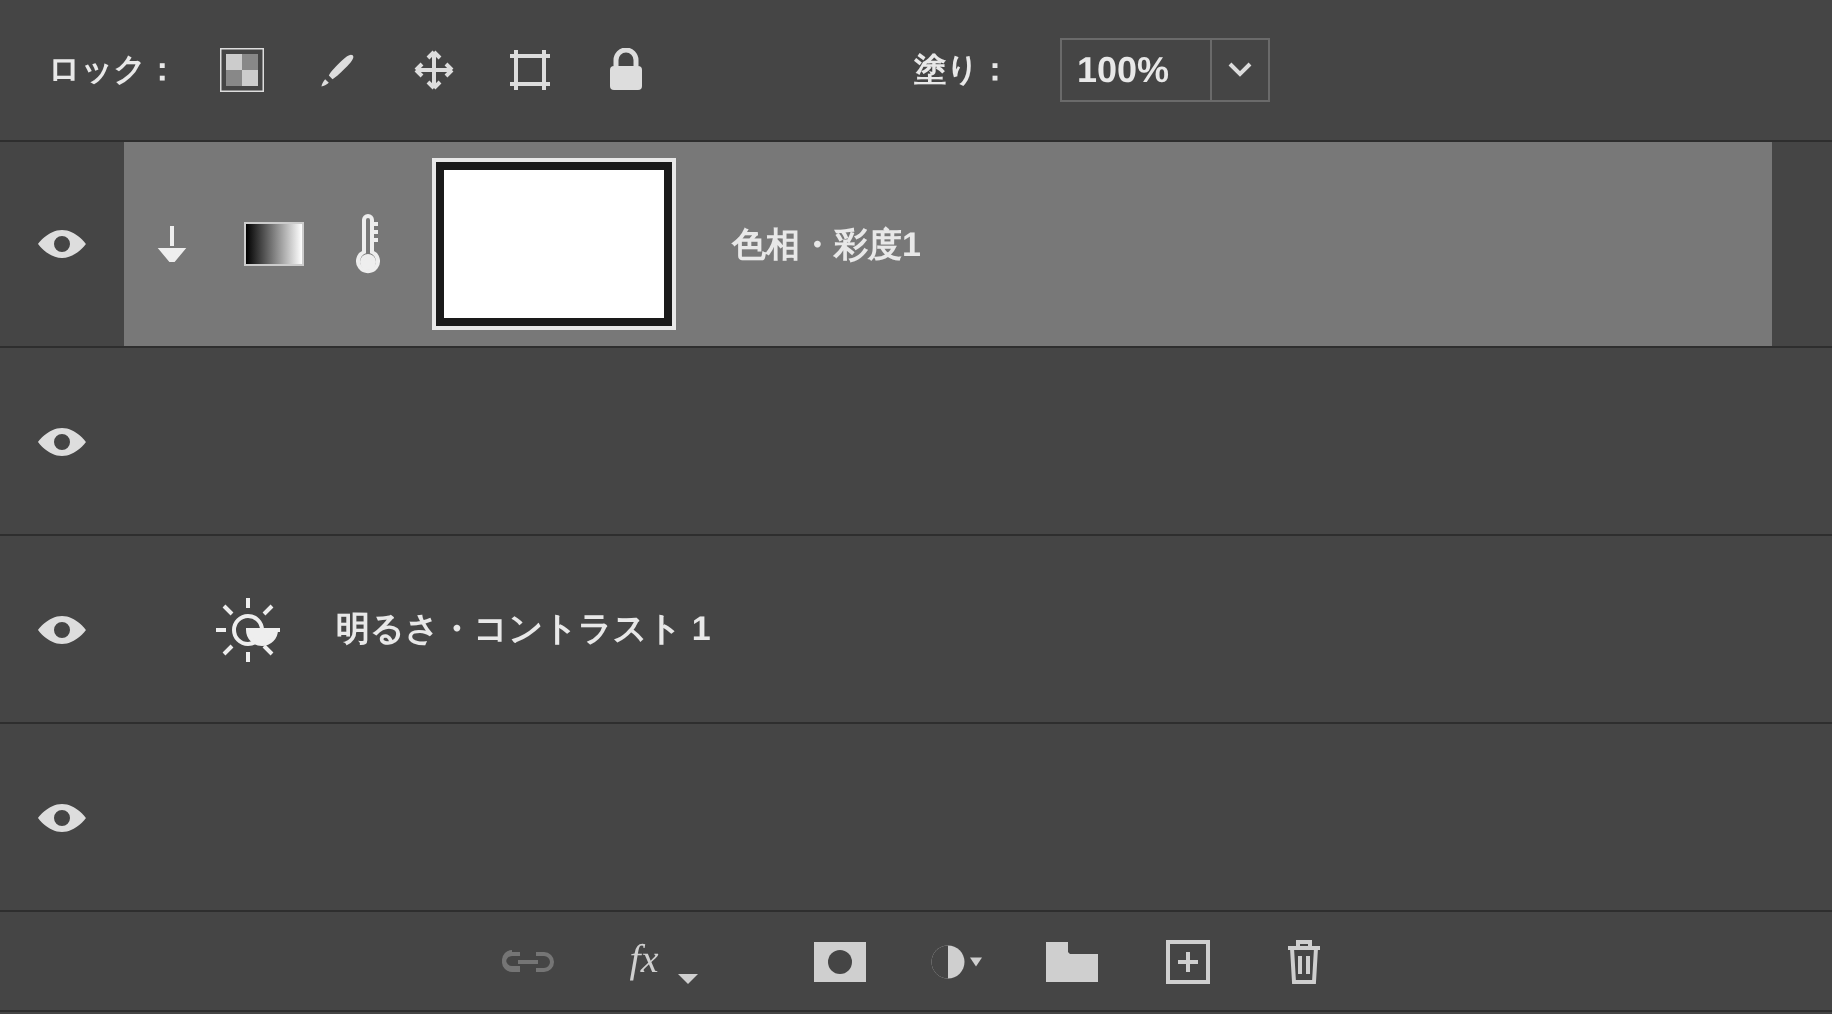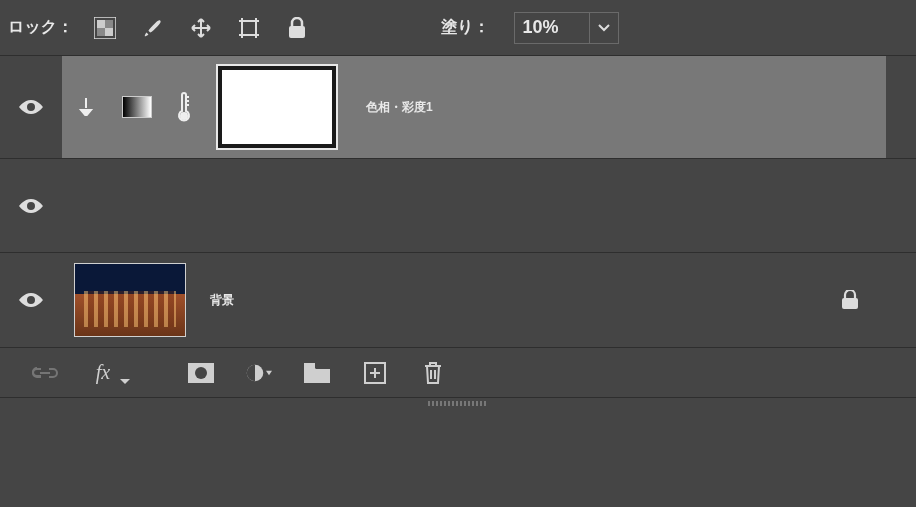--- a/index.html
+++ b/index.html
@@ -6,24 +6,24 @@
   body {
     width: 916px;
     height: 507px;
     background: #454545;
     font-family: "Hiragino Kaku Gothic ProN", "Yu Gothic", sans-serif;
     color: #e8e8e8;
     font-size: 16px;
     overflow: hidden;
   }
   .toolbar {
-    height: 56px;
+    height: 71px;
     display: flex;
     align-items: center;
-    padding: 0 8px;
+    padding: 0 24px;
     border-bottom: 1px solid #2e2e2e;
     background: #454545;
   }
   .lock-label { font-weight: bold; margin-right: 8px; }
   .tool-icon {
     width: 28px; height: 28px;
     display: flex; align-items: center; justify-content: center;
     margin: 0 10px;
     color: #e8e8e8;
   }
@@ -95,42 +95,42 @@
     content:""; position:absolute; left:8%; top:38%; width:84%; height:50%;
     background: repeating-linear-gradient(90deg, rgba(255,200,120,.5) 0 4px, rgba(120,50,20,.3) 4px 10px);
   }
   .mask-thumb {
     width: 118px; height: 82px;
     border: 4px solid #1a1a1a;
     outline: 2px solid #e8e8e8;
     background: #fff;
     margin-right: 6px;
   }
-  .layer-name { font-weight: bold; font-size: 12px; }
+  .layer-name { font-weight: bold; font-size: 17px; }
   .layer-name.underline { text-decoration: underline; }
   .lock-right { width: 48px; display:flex; align-items:center; justify-content:center; }
 
   .adj-icon {
     width: 40px; height: 40px;
     display:flex; align-items:center; justify-content:center;
     margin-left: 30px;
   }
   .clip-arrow { width:24px; display:flex; align-items:center; justify-content:center; }
   .grad-swatch {
     width: 30px; height: 22px;
     border: 1px solid #ccc;
     background: linear-gradient(to right, #000, #fff);
   }
   .therm { width:18px; }
 
   .footer {
     height: 50px;
     display: flex;
     align-items: center;
-    justify-content: flex-start;
+    justify-content: center;
     gap: 32px;
     padding: 0 32px;
     border-bottom: 1px solid #2e2e2e;
     background: #454545;
     margin-right: 0;
   }
   .footer .foot-icon {
     width: 26px; height:26px;
     display:flex; align-items:center; justify-content:center;
     color: #cfcfcf;
@@ -185,21 +185,21 @@
     <svg width="20" height="22" viewBox="0 0 20 22" fill="#ddd">
       <rect x="2" y="9" width="16" height="12" rx="2"></rect>
       <path d="M5 9V6a5 5 0 0110 0v3" fill="none" stroke="#ddd" stroke-width="2.5"></path>
     </svg>
   </span>
 
   <span class="spacer"></span>
 
   <span class="fill-label">塗り：</span>
   <div class="fill-box">
-    <div class="fill-input">10%</div>
+    <div class="fill-input">100%</div>
     <div class="fill-dd">
       <svg width="12" height="8" viewBox="0 0 12 8">
           <path d="M1 1l5 5 5-5" stroke="#ddd" stroke-width="2" fill="none"></path>
         </svg>
     </div>
   </div>
 </div>
 
 <div class="layers">
 
@@ -230,37 +230,43 @@
   </div>
 
   <div class="layer-row">
     <div class="vis-col">
       <svg width="28" height="20" viewBox="0 0 28 20">
           <path d="M14 3C7 3 2 10 2 10s5 7 12 7 12-7 12-7-5-7-12-7zm0 11a4 4 0 110-8 4 4 0 010 8z" fill="#ddd"></path>
         </svg>
     </div>
   </div>
 
-
   <div class="layer-row">
     <div class="vis-col">
       <svg width="28" height="20" viewBox="0 0 28 20">
           <path d="M14 3C7 3 2 10 2 10s5 7 12 7 12-7 12-7-5-7-12-7zm0 11a4 4 0 110-8 4 4 0 010 8z" fill="#ddd"></path>
         </svg>
     </div>
     <div class="layer-body">
-      <div class="thumb night"></div>
-      <span class="layer-name">背景</span>
-      <span style="flex:1"></span>
-      <span class="lock-right">
-        <svg width="18" height="20" viewBox="0 0 18 20" fill="#ddd">
-          <rect x="1" y="8" width="16" height="11" rx="2"></rect>
-          <path d="M4 8V5a5 5 0 0110 0v3" fill="none" stroke="#ddd" stroke-width="2.2"></path>
+      <span class="adj-icon">
+        <svg width="36" height="36" viewBox="0 0 36 36" stroke="#eee" stroke-width="2" fill="none">
+          <circle cx="18" cy="18" r="7"></circle>
+          <path d="M18 18a7 7 0 000 14z" fill="#eee" transform="rotate(-90 18 18)"></path>
+          <path d="M18 2v5M18 29v5M2 18h5M29 18h5M6 6l4 4M26 26l4 4M30 6l-4 4M10 26l-4 4"></path>
         </svg>
       </span>
+      <span class="layer-name">明るさ・コントラスト 1</span>
+    </div>
+  </div>
+
+  <div class="layer-row">
+    <div class="vis-col">
+      <svg width="28" height="20" viewBox="0 0 28 20">
+          <path d="M14 3C7 3 2 10 2 10s5 7 12 7 12-7 12-7-5-7-12-7zm0 11a4 4 0 110-8 4 4 0 010 8z" fill="#ddd"></path>
+        </svg>
     </div>
   </div>
 
 </div>
 
 <div class="footer">
   <span class="foot-icon disabled">
     <svg width="26" height="14" viewBox="0 0 26 14" stroke="#cfcfcf" stroke-width="2" fill="none">
         <path d="M9 7H5a4 4 0 010-8h0" transform="translate(0 3)"></path>
         <path d="M9 3H5a4 4 0 000 8h4M17 3h4a4 4 0 010 8h-4M8 7h10"></path>

